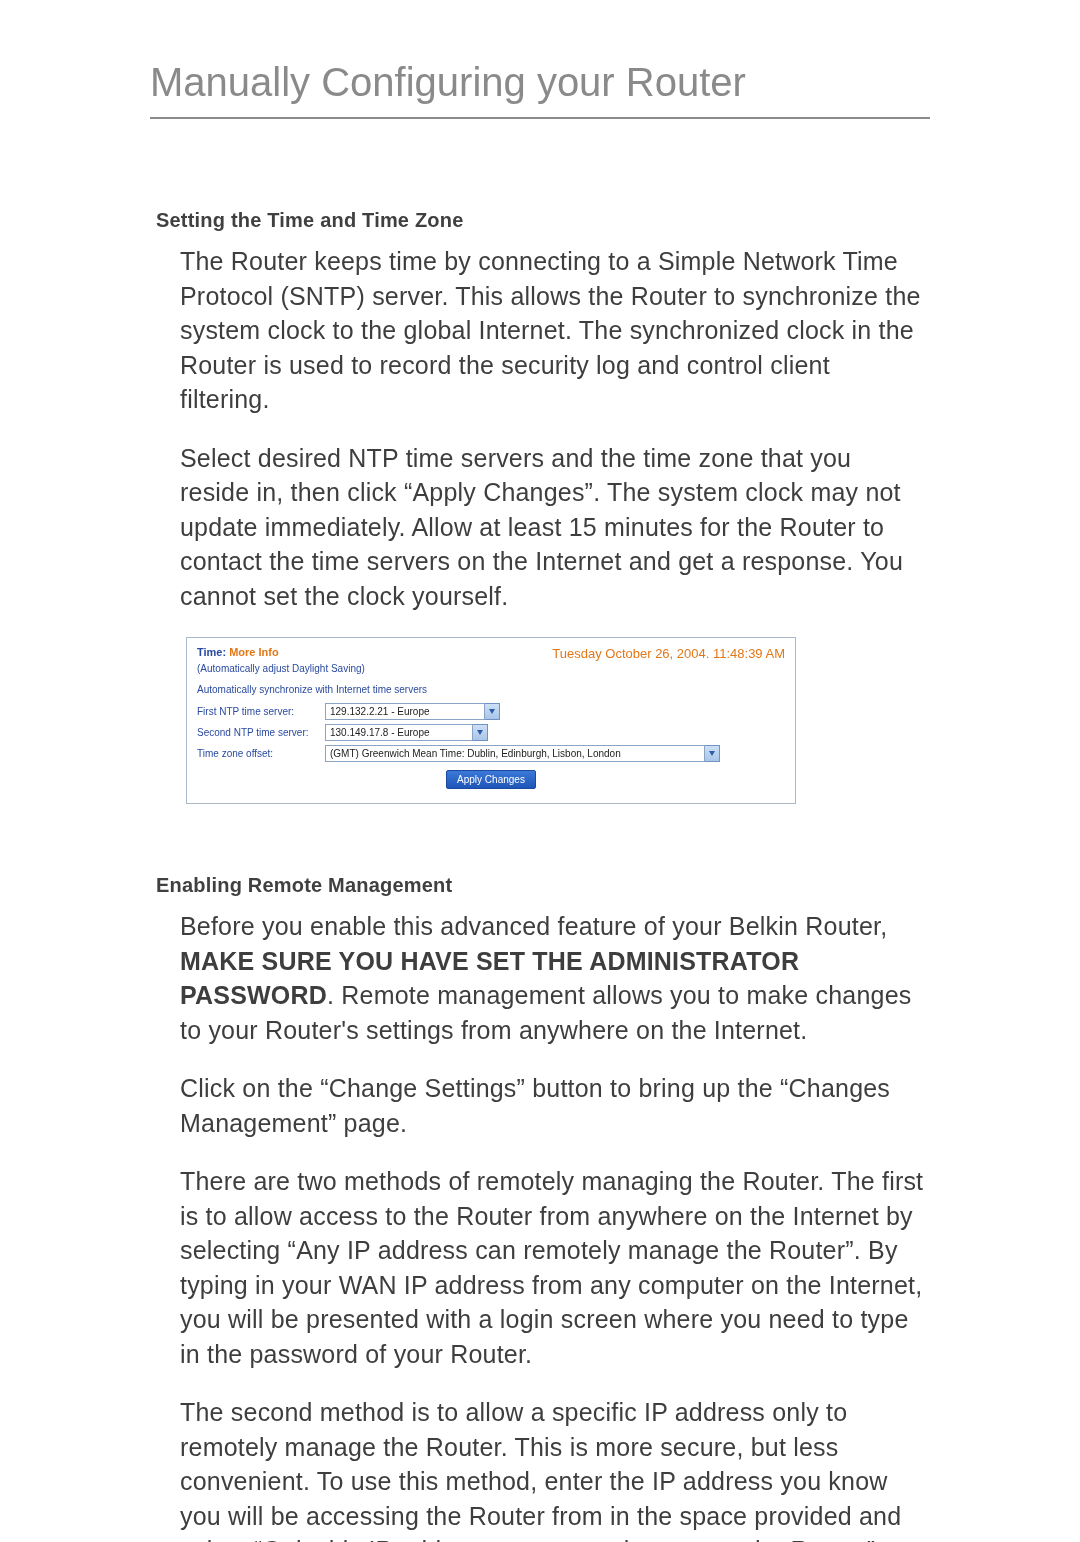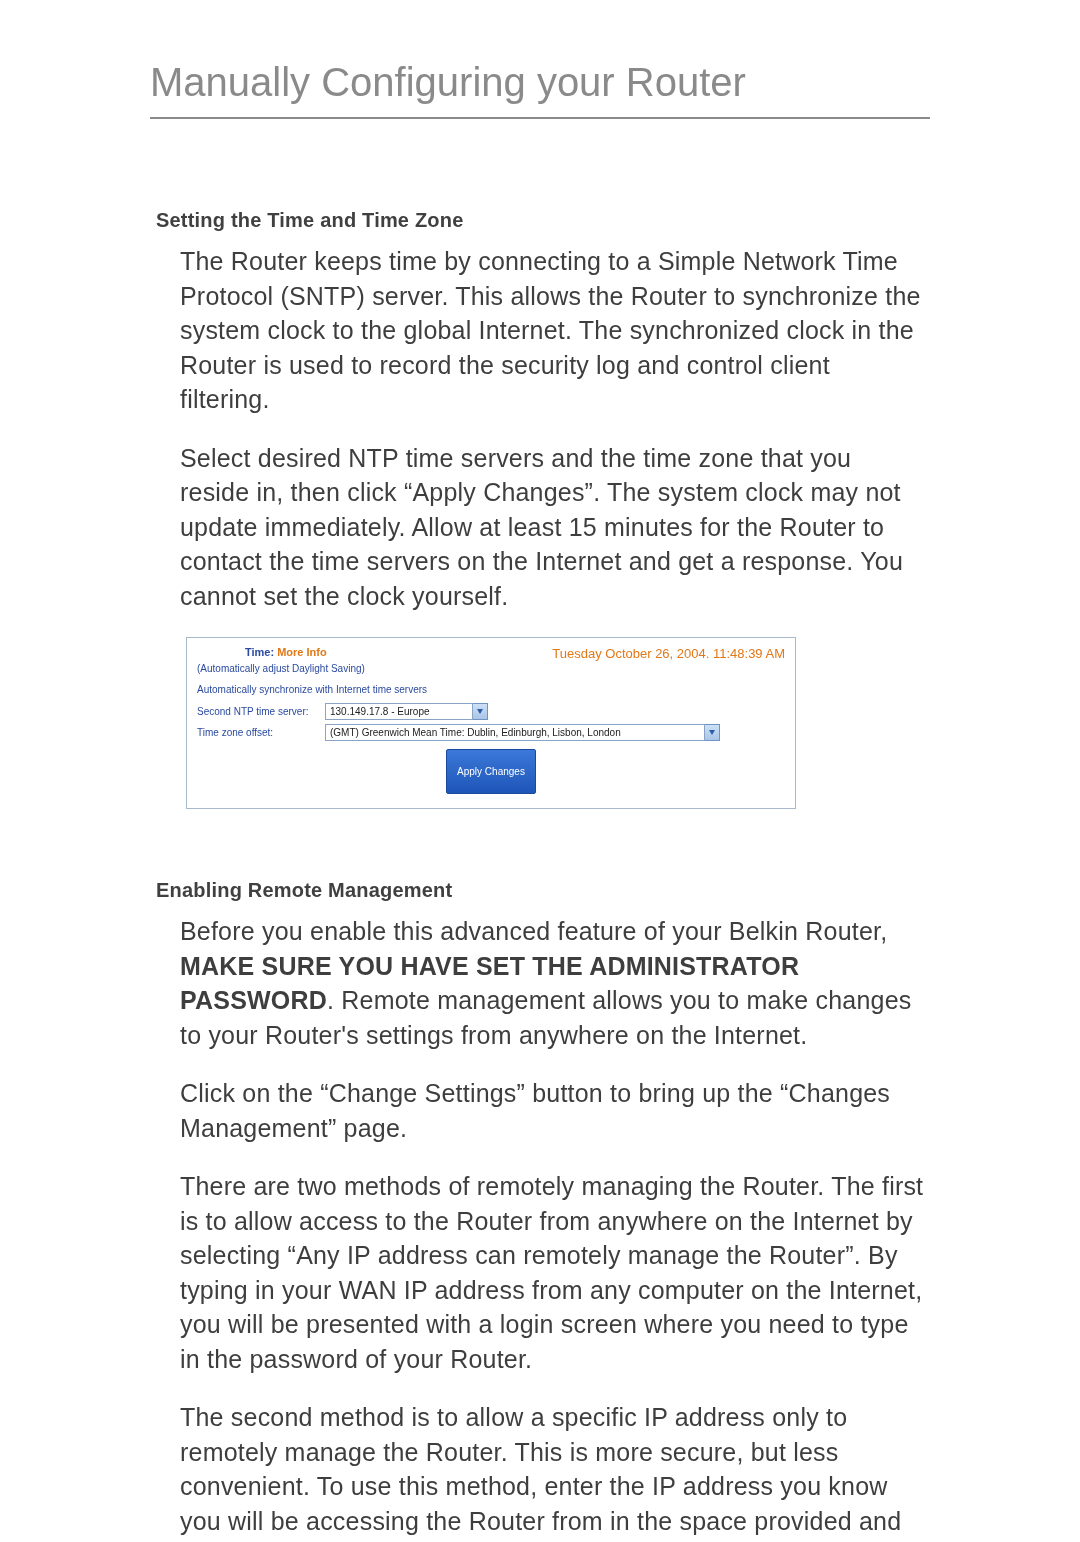--- a/index.html
+++ b/index.html
@@ -4,34 +4,34 @@
 <style>
   * { box-sizing: border-box; margin: 0; padding: 0; }
   html, body { width: 1080px; height: 1542px; background: #fff; font-family: Arial, Helvetica, sans-serif; color: #3a3a3a; }
   .page { padding: 60px 150px 40px 150px; }
   .title { font-size: 40px; font-weight: 400; color: #8a8a8a; letter-spacing: 0px; padding-bottom: 12px; border-bottom: 2px solid #8a8a8a; margin-bottom: 90px; }
   .content { padding: 0 6px; }
   .subhead { font-weight: 700; color: #404040; font-size: 20px; margin-bottom: 12px; letter-spacing: 0.2px; }
   .para { font-size: 25px; line-height: 1.38; color: #3e3e3e; margin-bottom: 24px; letter-spacing: 0.2px; margin-left: 24px; }
   .warn { font-weight: 700; }
   .figure { margin: 0 0 70px 30px; width: 610px; border: 1px solid #a9b9c9; background: #fff; padding: 8px 10px 14px 10px; font-size: 11px; }
-  .fig-row1 { display: flex; justify-content: space-between; align-items: flex-start; margin-bottom: 2px; margin-left: 48px; }
+  .fig-row1 { display: flex; justify-content: space-between; align-items: flex-start; margin-bottom: 2px; }
   .time-label { color: #2a4aa0; font-weight: 700; font-size: 11px; }
   .more-info { color: #e27817; font-weight: 700; font-size: 11px; }
   .dst { color: #2a4aa0; font-size: 10px; margin-bottom: 10px; }
   .date { color: #e27817; font-size: 13px; }
   .autosync { color: #2a4aa0; font-size: 10px; margin: 10px 0 8px 0; }
   .frow { display: flex; align-items: center; margin-bottom: 4px; }
   .flabel { width: 128px; color: #2a4aa0; font-size: 10px; }
   .select { display: flex; align-items: center; }
   .sel-box { border: 1px solid #8aa4c8; background: #fff; height: 17px; font-size: 10px; padding: 0 4px; display: flex; align-items: center; color: #222; }
   .sel-btn { width: 15px; height: 17px; background: linear-gradient(#cde0f5,#a9c5e8); border: 1px solid #6f94c4; border-left: none; display: flex; align-items: center; justify-content: center; }
   .chev { width: 0; height: 0; border-left: 3px solid transparent; border-right: 3px solid transparent; border-top: 5px solid #2b5da8; }
   .apply-row { display: flex; justify-content: center; margin-top: 8px; }
-  .apply-btn { background: linear-gradient(#3b78d8,#1e56b8); color: #fff; font-size: 10px; padding: 16px 10px; border: 1px solid #1a4aa0; border-radius: 2px; }
+  .apply-btn { background: linear-gradient(#3b78d8,#1e56b8); color: #fff; font-size: 10px; padding: 3px 10px; border: 1px solid #1a4aa0; border-radius: 2px; }
   .pagenum { text-align: center; font-size: 15px; color: #555; margin-top: 50px; font-style: italic; }
 </style>
 </head>
 <body>
 
 <div class="page">
 
   <h1 class="title">Manually Configuring your Router</h1>
 
   <div class="content">
@@ -44,20 +44,29 @@
       <div class="fig-row1">
         <div>
           <span class="time-label">Time:</span>
           <span class="more-info">More Info</span>
         </div>
         <div class="date">Tuesday October 26, 2004.  11:48:39 AM</div>
       </div>
       <div class="dst">(Automatically adjust Daylight Saving)</div>
       <div class="autosync">Automatically synchronize with Internet time servers</div>
 
+      <div class="frow">
+        <div class="flabel">First NTP time server:</div>
+        <div class="select">
+          <div class="sel-box" style="width:160px">129.132.2.21 - Europe</div>
+          <div class="sel-btn">
+              <div class="chev"></div>
+            </div>
+        </div>
+      </div>
 
       <div class="frow">
         <div class="flabel">Second NTP time server:</div>
         <div class="select">
           <div class="sel-box" style="width:148px">130.149.17.8 - Europe</div>
           <div class="sel-btn">
               <div class="chev"></div>
             </div>
         </div>
       </div>

